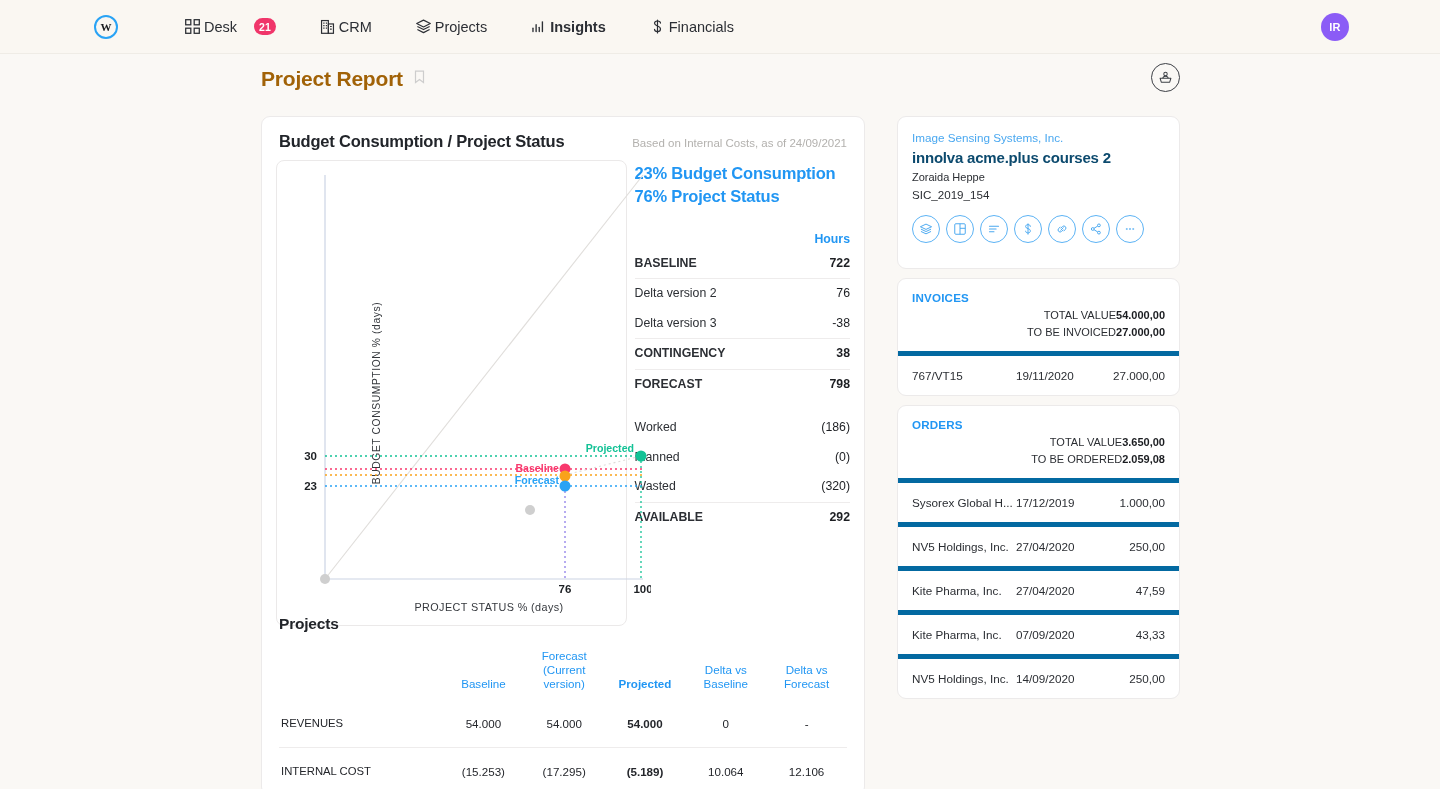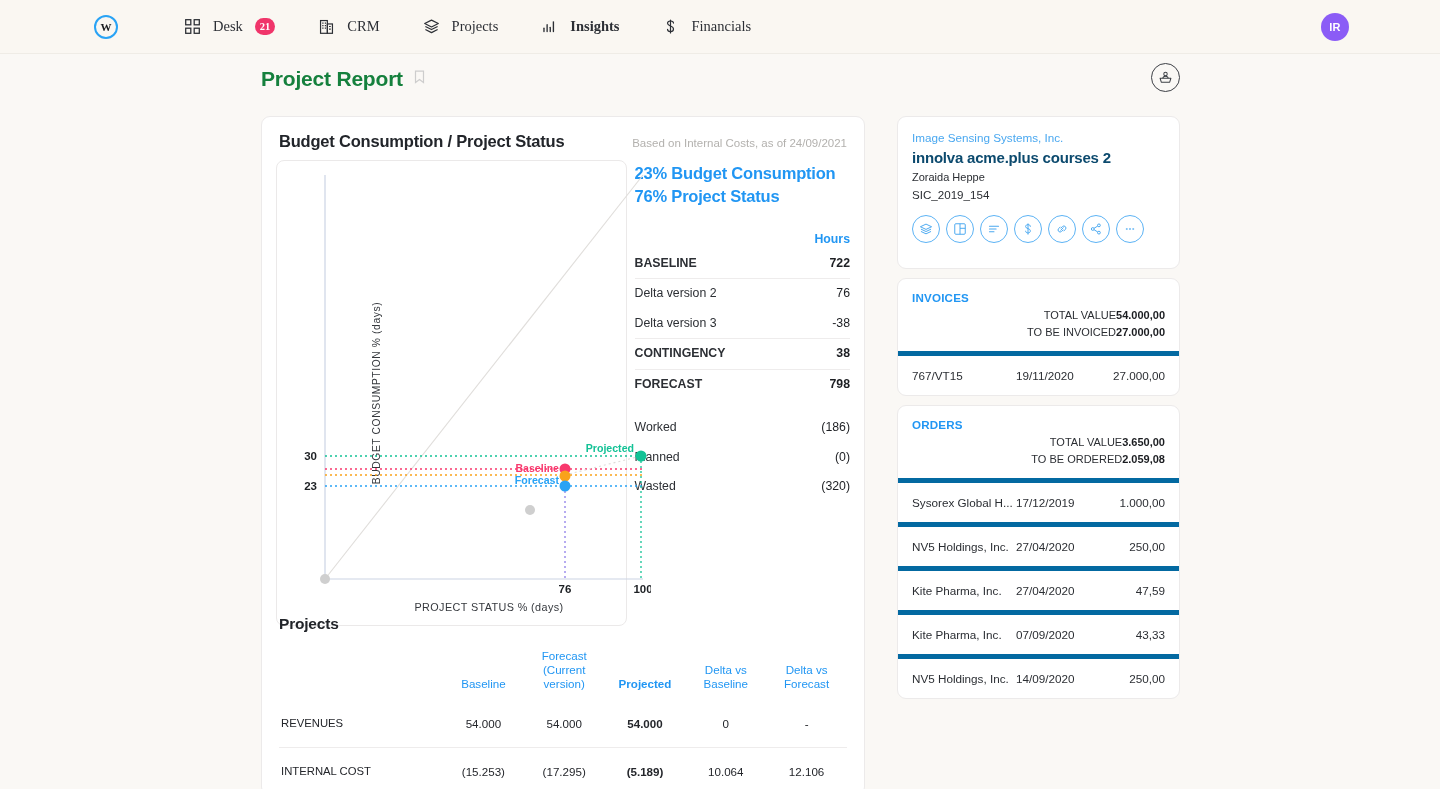--- a/index.html
+++ b/index.html
@@ -22,47 +22,47 @@
   #logo-wrap { margin-left: 94px; display: flex; align-items: center; }
   .logo-circle {
     width: 24px; height: 24px; border-radius: 50%;
     border: 2px solid #29a3f5; display: flex;
     align-items: center; justify-content: center;
     font-size: 11px; font-weight: bold; color: #1a1c20;
     font-family: "Liberation Serif", serif;
   }
   .nav-items { display: flex; align-items: center; margin-left: 66px; }
   .nav-item {
-    display: flex; align-items: center; gap: 12px;
+    display: flex; align-items: center; gap: 3px;
     margin-right: 43px; cursor: pointer;
-    font-size: 14.5px; color: #2c2f35; font-family: Liberation Serif, serif;
+    font-size: 14.5px; color: #2c2f35;
   }
   .nav-item.active { font-weight: bold; }
   .nav-ico { width: 17px; height: 17px; display:block; }
   .badge {
     background: #f0356a; color: #fff; border-radius: 10px;
     font-size: 10.5px; font-weight: bold; min-width: 19px; height: 17px;
     display: inline-flex; align-items: center; justify-content: center;
-    padding: 0 5px; margin-left: 0;
+    padding: 0 5px; margin-left: 14px;
   }
   #avatar {
     position: absolute; right: 91px; top: 13px;
     width: 28px; height: 28px; border-radius: 50%;
     background: #8b5cf6; color: #fff; font-size: 11px; font-weight: bold;
     display: flex; align-items: center; justify-content: center;
     letter-spacing: .3px; cursor: pointer;
   }
 
   
   #pagehead {
     position: absolute; left: 261px; top: 54px;
     width: 919px; height: 50px;
     display: flex; align-items: center;
   }
-  #page-title { font-size: 21px; font-weight: bold; color: #15803d; letter-spacing: -.2px; }
+  #page-title { font-size: 21px; font-weight: bold; color: #a16207; letter-spacing: -.2px; }
   #bookmark-ico { margin-left: 11px; opacity: .35; }
   #share-circle {
     position: absolute; right: 0; top: 9px;
     width: 29px; height: 29px; border-radius: 50%;
     border: 1.4px solid #3d4046; display: flex;
     align-items: center; justify-content: center; cursor: pointer; background: transparent;
   }
 
   
   #main { position: absolute; left: 261px; top: 116px; width: 919px; }
@@ -322,20 +322,24 @@
           <span class="k">Worked</span>
           <span class="v">(186)</span>
           </div>
         <div class="srow">
           <span class="k">Planned</span>
           <span class="v">(0)</span>
           </div>
         <div class="srow">
           <span class="k">Wasted</span>
           <span class="v">(320)</span>
+          </div>
+        <div class="srow b tline">
+          <span class="k">AVAILABLE</span>
+          <span class="v">292</span>
           </div>
       </div>
     </div>
 
     <div id="econ">
       <div id="econ-title">Projects</div>
       <table id="econ-table">
         <thead>
           <tr>
             <th class="first"></th>

